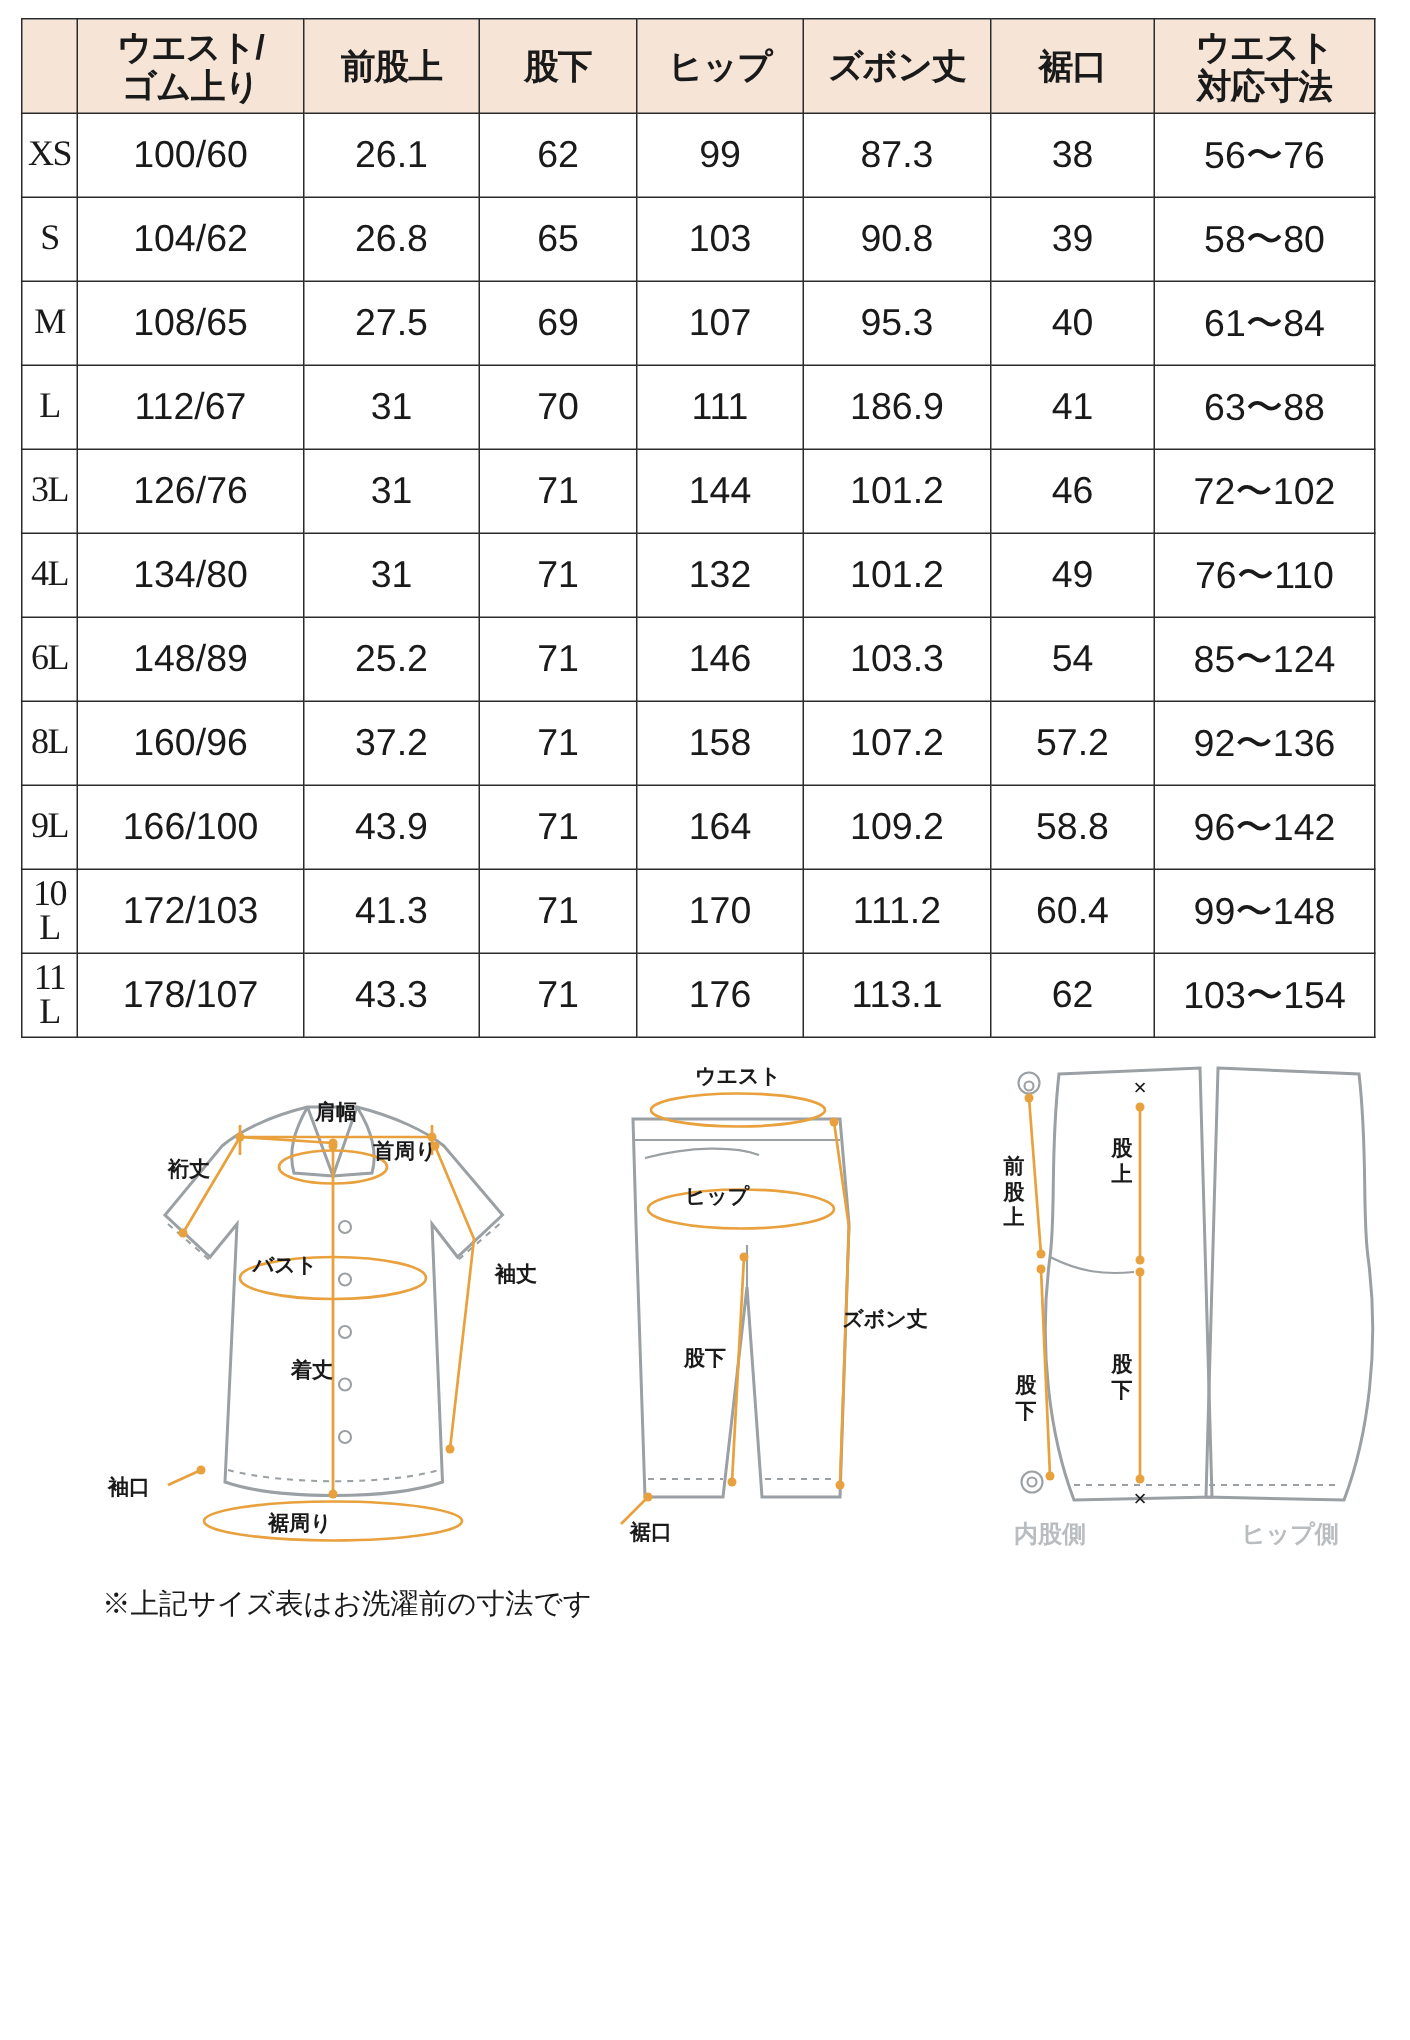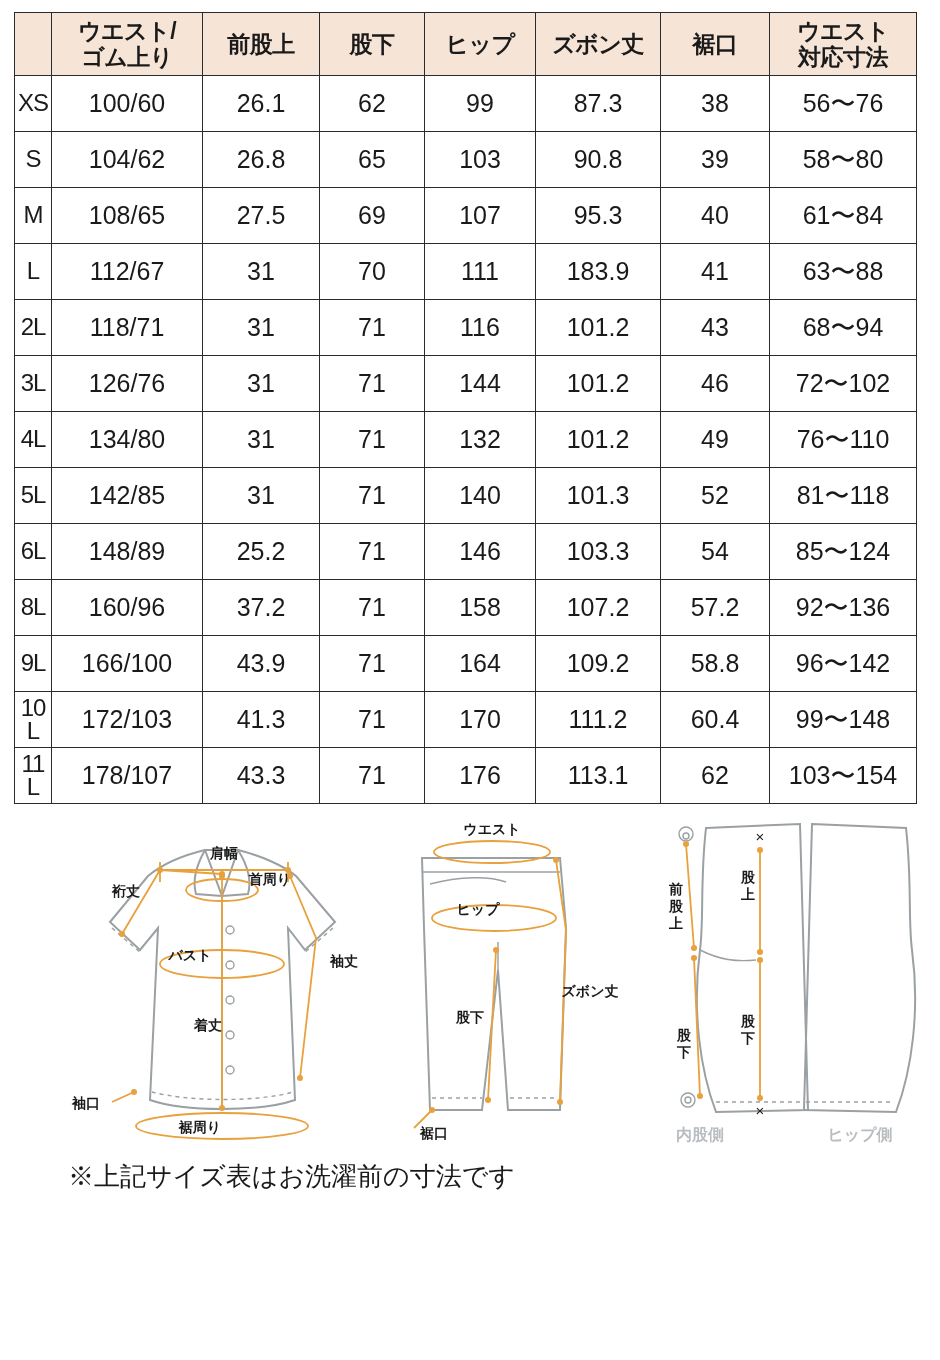--- a/index.html
+++ b/index.html
@@ -55,20 +55,21 @@
     font-size: 25px;
     font-weight: normal;
   }
   table.size-table tbody td.sizecol {
     width: 36px;
     font-size: 24px;
     line-height: 0.95;
     padding: 0 2px;
     word-break: break-all;
     letter-spacing: -1px;
+    font-family: Liberation Serif, serif;
   }
   .col-w1 { width: 150px; }
   .col-w2 { width: 116px; }
   .col-w3 { width: 104px; }
   .col-w4 { width: 110px; }
   .col-w5 { width: 124px; }
   .col-w6 { width: 108px; }
   .col-w7 { width: 146px; }
 
   
@@ -77,21 +78,21 @@
     width: 940px;
     height: 390px;
     margin-top: 6px;
   }
   .illus svg { display: block; }
 
   .note {
     position: absolute;
     left: 68px;
     bottom: 6px;
-    font-size: 26px;
+    font-size: 19px;
     color: #1a1a1a;
     letter-spacing: 0px;
   }
 </style>
 </head>
 <body>
 
 <div class="page">
 
   <table class="size-table">
@@ -143,63 +144,43 @@
           <td class="col-w5">95.3</td>
           <td class="col-w6">40</td>
           <td class="col-w7">61〜84</td>
         </tr>
         <tr>
           <td class="sizecol">L</td>
           <td class="col-w1">112/67</td>
           <td class="col-w2">31</td>
           <td class="col-w3">70</td>
           <td class="col-w4">111</td>
-          <td class="col-w5">183.9</td>
+          <td class="col-w5">186.9</td>
           <td class="col-w6">41</td>
           <td class="col-w7">63〜88</td>
-        </tr>
-        <tr>
-          <td class="sizecol">2L</td>
-          <td class="col-w1">118/71</td>
-          <td class="col-w2">31</td>
-          <td class="col-w3">71</td>
-          <td class="col-w4">116</td>
-          <td class="col-w5">101.2</td>
-          <td class="col-w6">43</td>
-          <td class="col-w7">68〜94</td>
         </tr>
         <tr>
           <td class="sizecol">3L</td>
           <td class="col-w1">126/76</td>
           <td class="col-w2">31</td>
           <td class="col-w3">71</td>
           <td class="col-w4">144</td>
           <td class="col-w5">101.2</td>
           <td class="col-w6">46</td>
           <td class="col-w7">72〜102</td>
         </tr>
         <tr>
           <td class="sizecol">4L</td>
           <td class="col-w1">134/80</td>
           <td class="col-w2">31</td>
           <td class="col-w3">71</td>
           <td class="col-w4">132</td>
           <td class="col-w5">101.2</td>
           <td class="col-w6">49</td>
           <td class="col-w7">76〜110</td>
-        </tr>
-        <tr>
-          <td class="sizecol">5L</td>
-          <td class="col-w1">142/85</td>
-          <td class="col-w2">31</td>
-          <td class="col-w3">71</td>
-          <td class="col-w4">140</td>
-          <td class="col-w5">101.3</td>
-          <td class="col-w6">52</td>
-          <td class="col-w7">81〜118</td>
         </tr>
         <tr>
           <td class="sizecol">6L</td>
           <td class="col-w1">148/89</td>
           <td class="col-w2">25.2</td>
           <td class="col-w3">71</td>
           <td class="col-w4">146</td>
           <td class="col-w5">103.3</td>
           <td class="col-w6">54</td>
           <td class="col-w7">85〜124</td>

